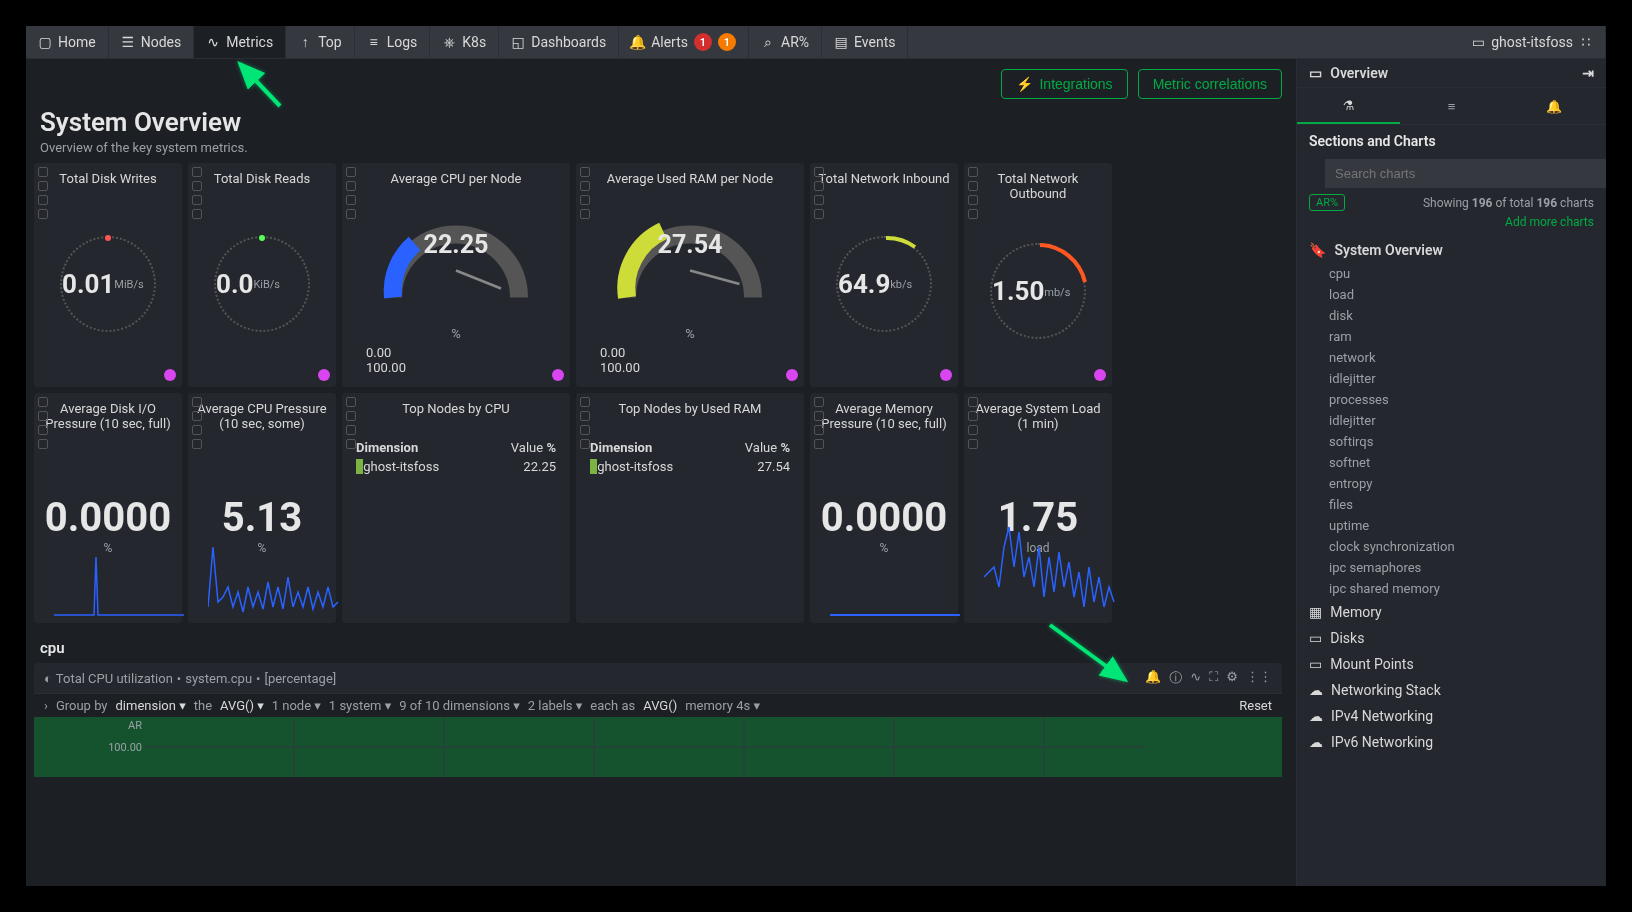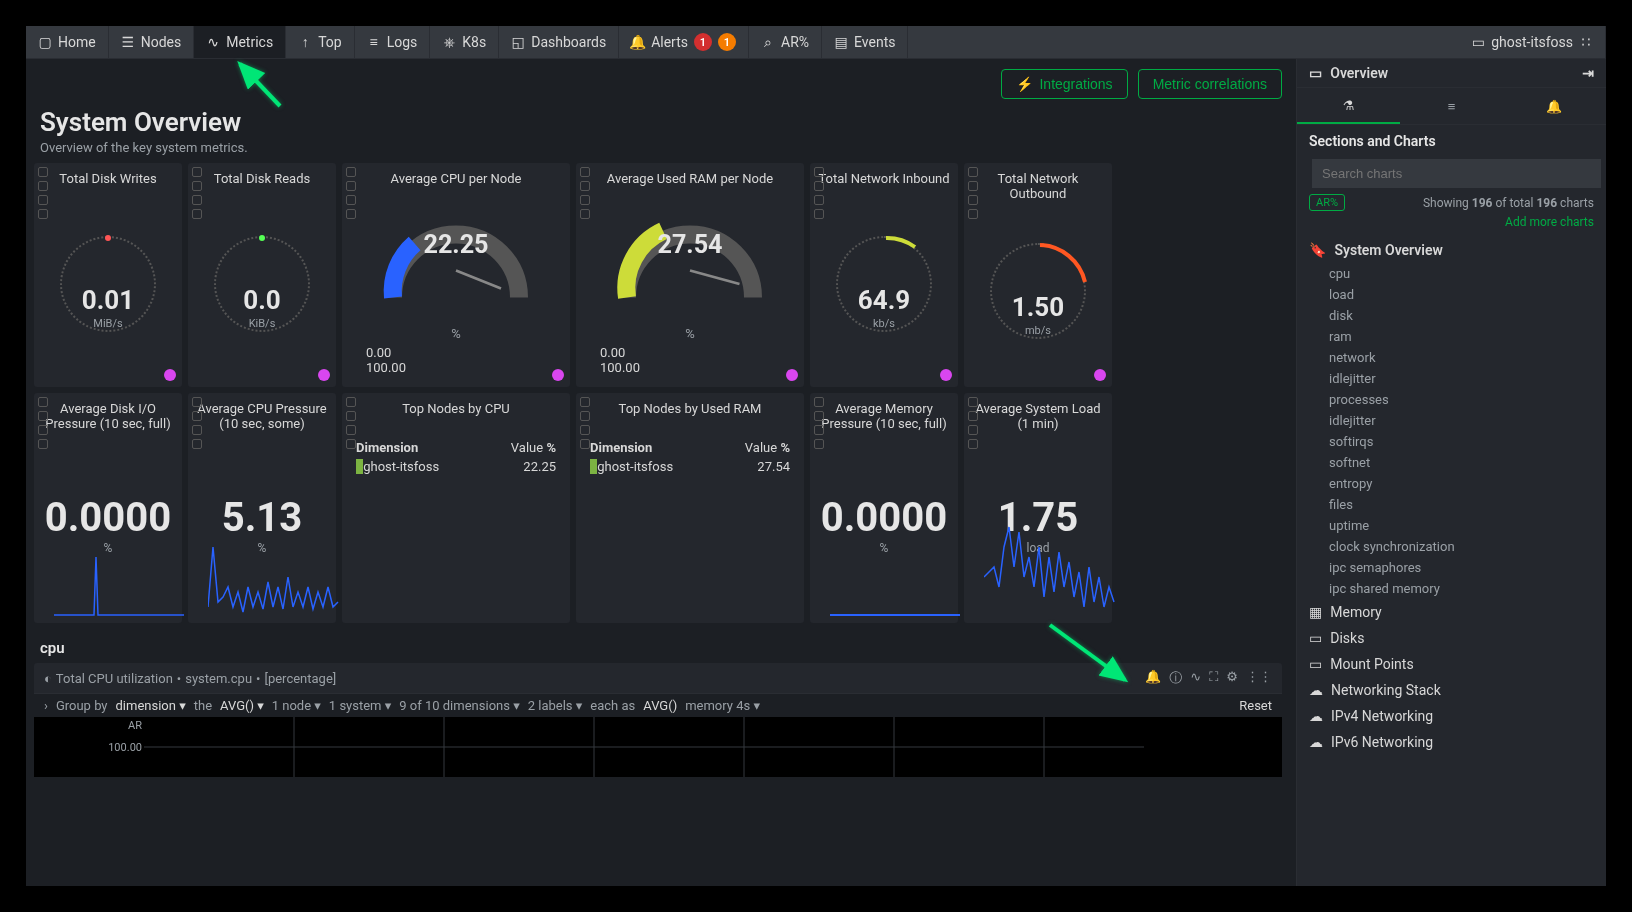--- a/index.html
+++ b/index.html
@@ -116,22 +116,22 @@
   display: flex;
   flex-direction: column;
   gap: 4px;
 }
 .sideicons span { width: 10px; height: 10px; border: 1px solid #555; border-radius: 2px; }
 .gauge-wrap { flex:1; display:flex; flex-direction:column; align-items:center; justify-content:center; gap:4px; }
 .dotted-circle {
   width: 110px; height: 110px;
   border: 2px dotted #555;
   border-radius: 50%;
-  display:flex; flex-direction:column;
-  align-items:center; justify-content:flex-end;
+  display:flex; flex-direction:row;
+  align-items:center; justify-content:flex-start;
   position: relative;
 }
 .dotted-circle.small { width: 96px; height: 96px; }
 .dot-marker { position:absolute; width:6px; height:6px; border-radius:50%; top:-3px; left:50%; transform:translateX(-50%);}
 .dot-marker.red { background:#f55; }
 .dot-marker.green { background:#5f5; }
 .bigval { font-size: 26px; font-weight: 700; color: #e6e6e6; }
 .unit { font-size: 11px; color: #9aa0a6; margin-top:2px; }
 .pink-dot { position:absolute; right:6px; bottom:6px; width:12px;height:12px; background:#d946ef; border-radius:50%; }
 .gauge-svg { width: 180px; height: 130px; }
@@ -145,39 +145,39 @@
 .section-h { font-size:15px; font-weight:600; margin: 10px 0 6px 6px; color:#e6e6e6;}
 .cpu-header {
   background:#24272d; border-radius:3px 3px 0 0; padding:6px 10px;
   display:flex; align-items:center; gap:4px; color:#9aa0a6; font-size:13px;
 }
 .cpu-toolbar { margin-left:auto; display:flex; gap:8px; color:#9aa0a6; }
 .cpu-controls {
   background:#1c1f24; padding:4px 10px; display:flex; align-items:center; gap:8px;
   color:#9aa0a6; font-size:13px; border-top:1px solid #2a2d33;
 }
-.cpu-chart { background:#000000; height:60px; position:relative; }
+.cpu-chart { background:#14532d; height:60px; position:relative; }
 .cpu-ylabel { position:absolute; right: calc(100% - 108px); font-size:11px; color:#9aa0a6; }
 .sidebar {
   width: 310px;
   background: #24272d;
   border-left: 1px solid #2a2d33;
   display:flex; flex-direction:column;
   overflow-y:auto;
 }
 .sb-head {
   display:flex; align-items:center; gap:8px; padding: 6px 12px;
   border-bottom:1px solid #2a2d33; font-size:14px; font-weight:600;
 }
 .sb-tabs { display:flex; border-bottom:1px solid #2a2d33; }
 .sb-tab { flex:1; display:flex; align-items:center; justify-content:center; height:36px; cursor:pointer; color:#9aa0a6;}
 .sb-tab.active { border-bottom:2px solid #00ab44; color:#d8d8d8;}
 .sb-section-title { font-size:14px; font-weight:600; padding: 8px 12px 6px; color:#e6e6e6;}
 .sb-search {
-  margin: 4px 15px;
+  margin: 4px 28px;
   background:#35393f; border:none; color:#d8d8d8;
   padding:7px 10px; border-radius:0; width: calc(100% - 20px);
   font-size:13px;
 }
 .sb-showing { display:flex; justify-content:space-between; align-items:center; padding:2px 12px; font-size:12px; color:#9aa0a6;}
 .sb-pill { border:1px solid #00ab44; color:#00ab44; border-radius:3px; padding:1px 6px; font-size:11px;}
 .sb-link-green { color:#00ab44; font-size:12px;}
 .sb-tree { padding: 6px 0 12px;}
 .sb-group { display:flex; align-items:center; gap:8px; padding:5px 12px; font-size:14px; color:#d8d8d8; cursor:pointer;}
 .sb-group.bold { font-weight:600;}

